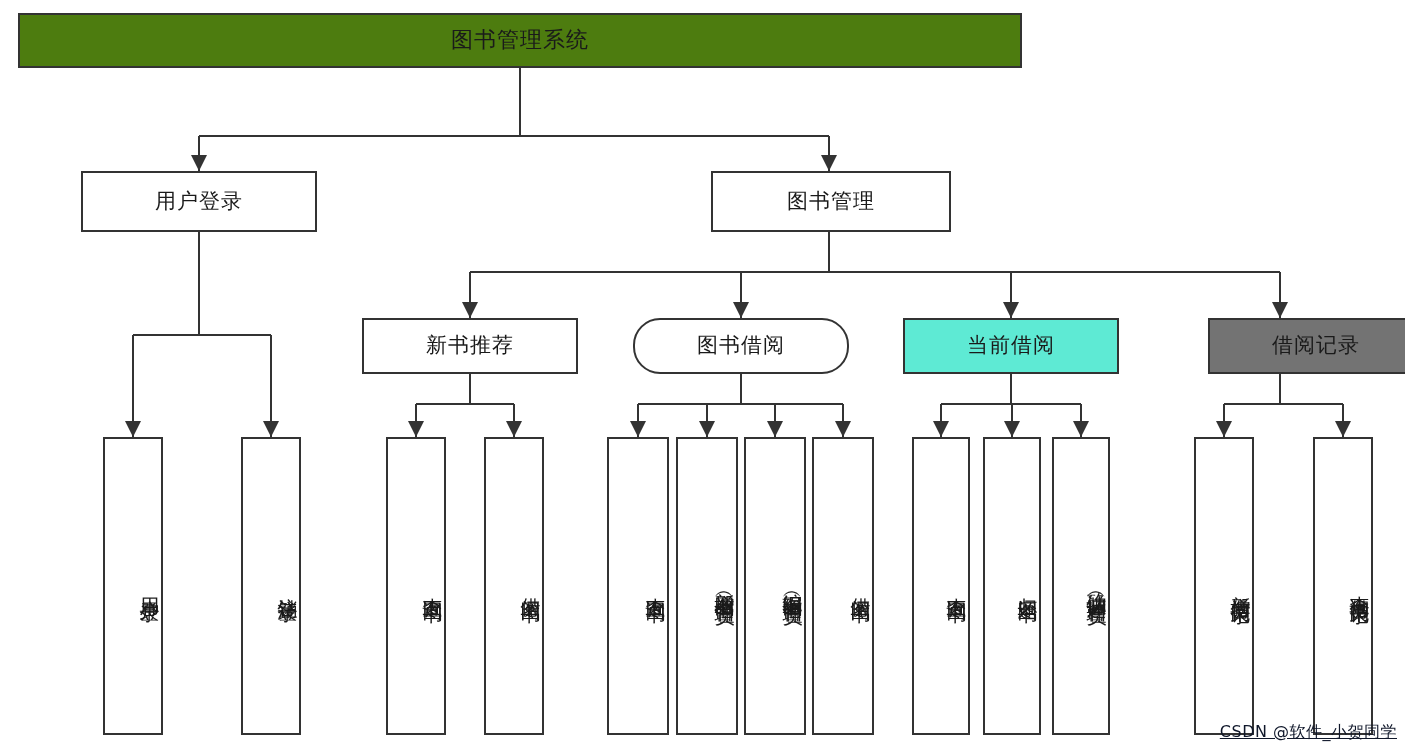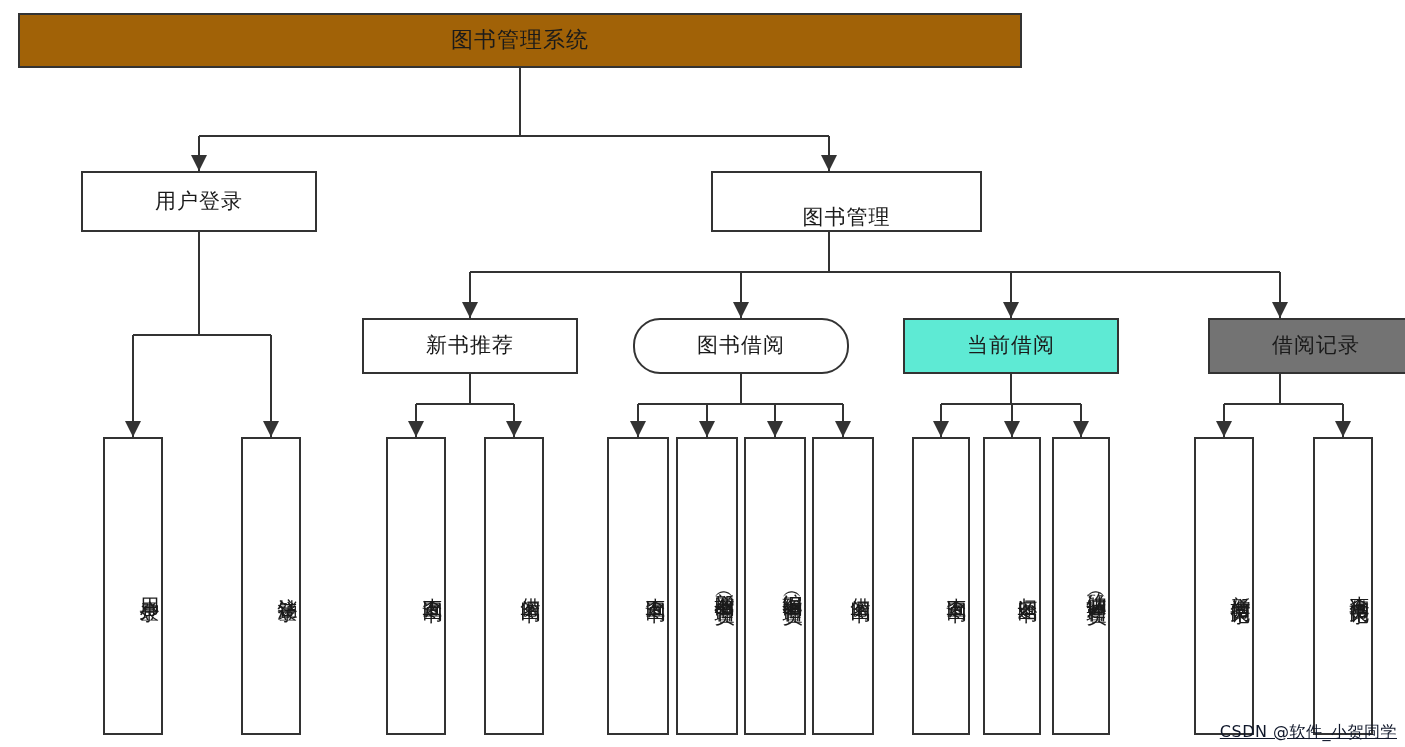--- a/index.html
+++ b/index.html
@@ -105,27 +105,27 @@
       <polygon points="1073,421 1089,421 1081,437" fill="#333333"></polygon>
       <line x1="1280" y1="374" x2="1280" y2="404" stroke="#333333" stroke-width="2.6" shape-rendering="crispEdges"></line>
       <line x1="1224" y1="404" x2="1343" y2="404" stroke="#333333" stroke-width="2.6" shape-rendering="crispEdges"></line>
       <line x1="1224" y1="404" x2="1224" y2="437" stroke="#333333" stroke-width="2.6" shape-rendering="crispEdges"></line>
       <polygon points="1216,421 1232,421 1224,437" fill="#333333"></polygon>
       <line x1="1343" y1="404" x2="1343" y2="437" stroke="#333333" stroke-width="2.6" shape-rendering="crispEdges"></line>
       <polygon points="1335,421 1351,421 1343,437" fill="#333333"></polygon>
     </svg>
 
   <div id="nodes">
-      <div class="node horiz root" style="left: 18px; top: 13px; width: 1004px; height: 55px; border-color: rgb(51, 51, 51); background: #a16207; color: rgb(26, 26, 26);">
+      <div class="node horiz root" style="left: 18px; top: 13px; width: 1004px; height: 55px; border-color: rgb(51, 51, 51); background: #4d7c0f; color: rgb(26, 26, 26);">
         <span>图书管理系统</span>
       </div>
       <div class="node horiz" style="left: 81px; top: 171px; width: 236px; height: 61px; border-color: rgb(51, 51, 51); background: rgb(255, 255, 255); color: rgb(26, 26, 26);">
         <span>用户登录</span>
       </div>
-      <div class="node horiz" style="left: 711px; top: 171px; width: 271px; height: 61px; border-color: rgb(51, 51, 51); background: rgb(255, 255, 255); color: rgb(26, 26, 26); align-items: flex-end;">
+      <div class="node horiz" style="left: 711px; top: 171px; width: 240px; height: 61px; border-color: rgb(51, 51, 51); background: rgb(255, 255, 255); color: rgb(26, 26, 26);">
         <span>图书管理</span>
       </div>
       <div class="node horiz" style="left: 362px; top: 318px; width: 216px; height: 56px; border-color: rgb(51, 51, 51); background: rgb(255, 255, 255); color: rgb(26, 26, 26); align-items: center;">
         <span>新书推荐</span>
       </div>
       <div class="node horiz" style="left: 633px; top: 318px; width: 216px; height: 56px; border-color: rgb(51, 51, 51); background: rgb(255, 255, 255); color: rgb(26, 26, 26); border-radius: 27px;">
         <span>图书借阅</span>
       </div>
       <div class="node horiz" style="left: 903px; top: 318px; width: 216px; height: 56px; border-color: rgb(51, 51, 51); background: #5eead4; color: rgb(26, 26, 26);">
         <span>当前借阅</span>

